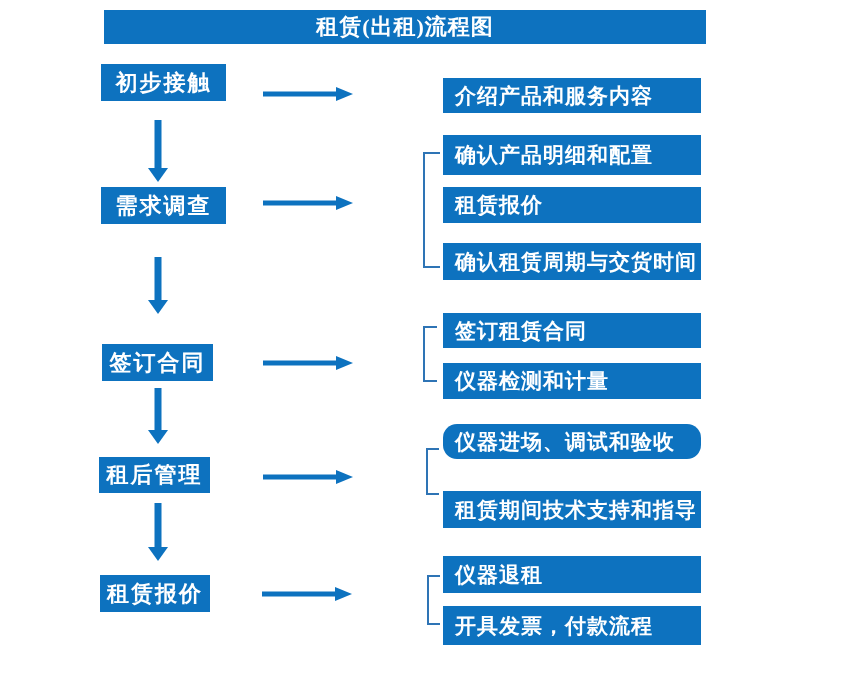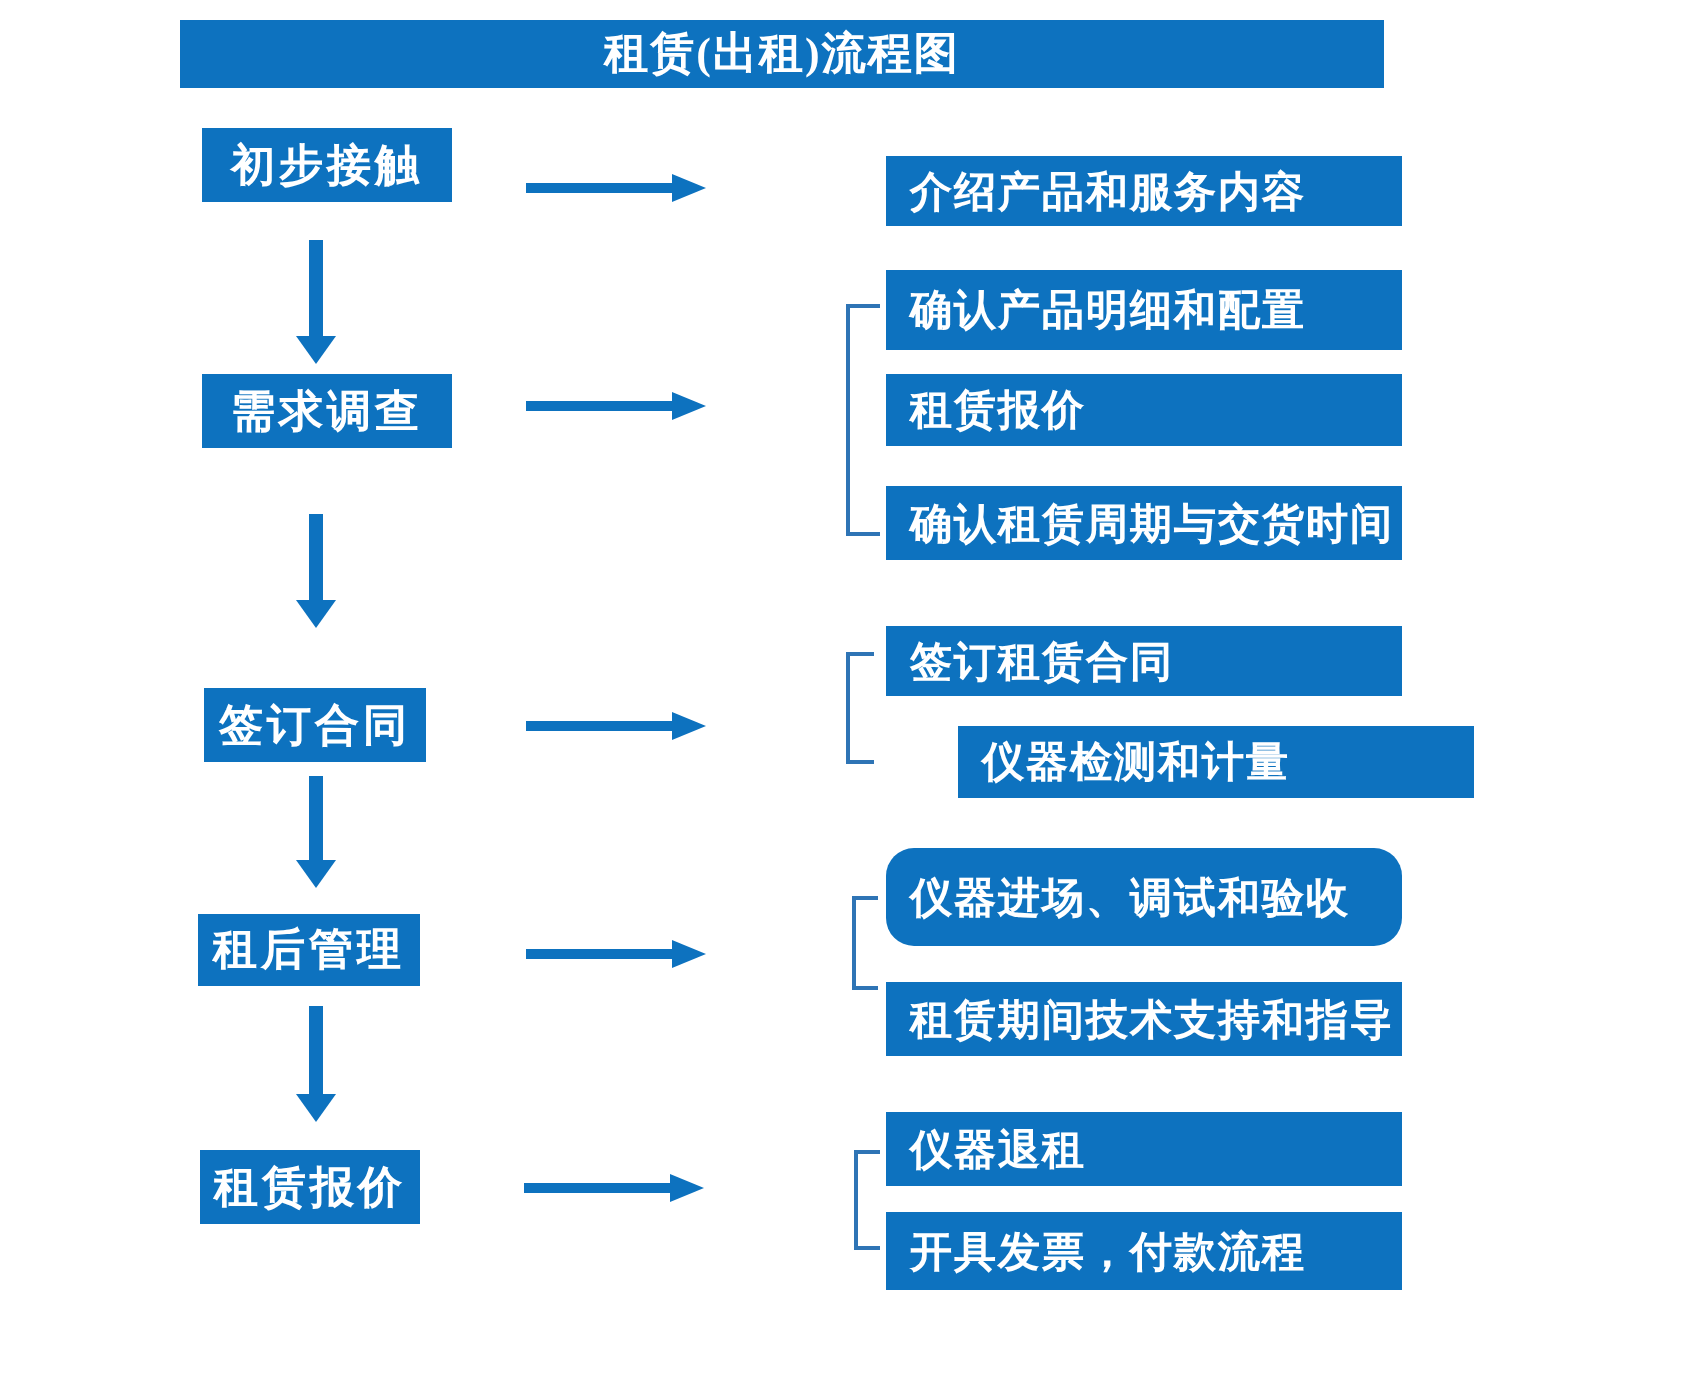--- a/index.html
+++ b/index.html
@@ -13,21 +13,21 @@
   .canvas {
     position: relative;
     width: 844px;
     height: 688px;
     background: var(--background);
     font-family: "Liberation Serif", "DejaVu Serif", serif;
     overflow: hidden;
   }
   .title-bar {
     position: absolute;
-    left: 90px; top: 10px;
+    left: 104px; top: 10px;
     width: 602px; height: 34px;
     background: var(--primary);
     color: var(--text);
     font-size: 22px;
     font-weight: bold;
     display: flex;
     align-items: center;
     justify-content: center;
     letter-spacing: 1px;
   }
@@ -123,21 +123,21 @@
   <div class="bracket" style="left:426px; top:448px; width:13px; height:47px;"></div>
   <div class="bracket" style="left:427px; top:575px; width:13px; height:50px;"></div>
 
   <div class="detail" style="top:78px;  height:35px;">介绍产品和服务内容</div>
 
   <div class="detail" style="top:135px; height:40px;">确认产品明细和配置</div>
   <div class="detail" style="top:187px; height:36px;">租赁报价</div>
   <div class="detail" style="top:243px; height:37px;">确认租赁周期与交货时间</div>
 
   <div class="detail" style="top:313px; height:35px;">签订租赁合同</div>
-  <div class="detail" style="top:363px; height:36px;margin-left:36px;">仪器检测和计量</div>
+  <div class="detail" style="top:363px; height:36px;">仪器检测和计量</div>
 
-  <div class="detail" style="top:424px; height:49px;border-radius:14px;">仪器进场、调试和验收</div>
+  <div class="detail" style="top:424px; height:35px;border-radius:14px;">仪器进场、调试和验收</div>
   <div class="detail" style="top:491px; height:37px;">租赁期间技术支持和指导</div>
 
   <div class="detail" style="top:556px; height:37px;">仪器退租</div>
   <div class="detail" style="top:606px; height:39px;">开具发票，付款流程</div>
 
 </div>
 
 </body></html>

